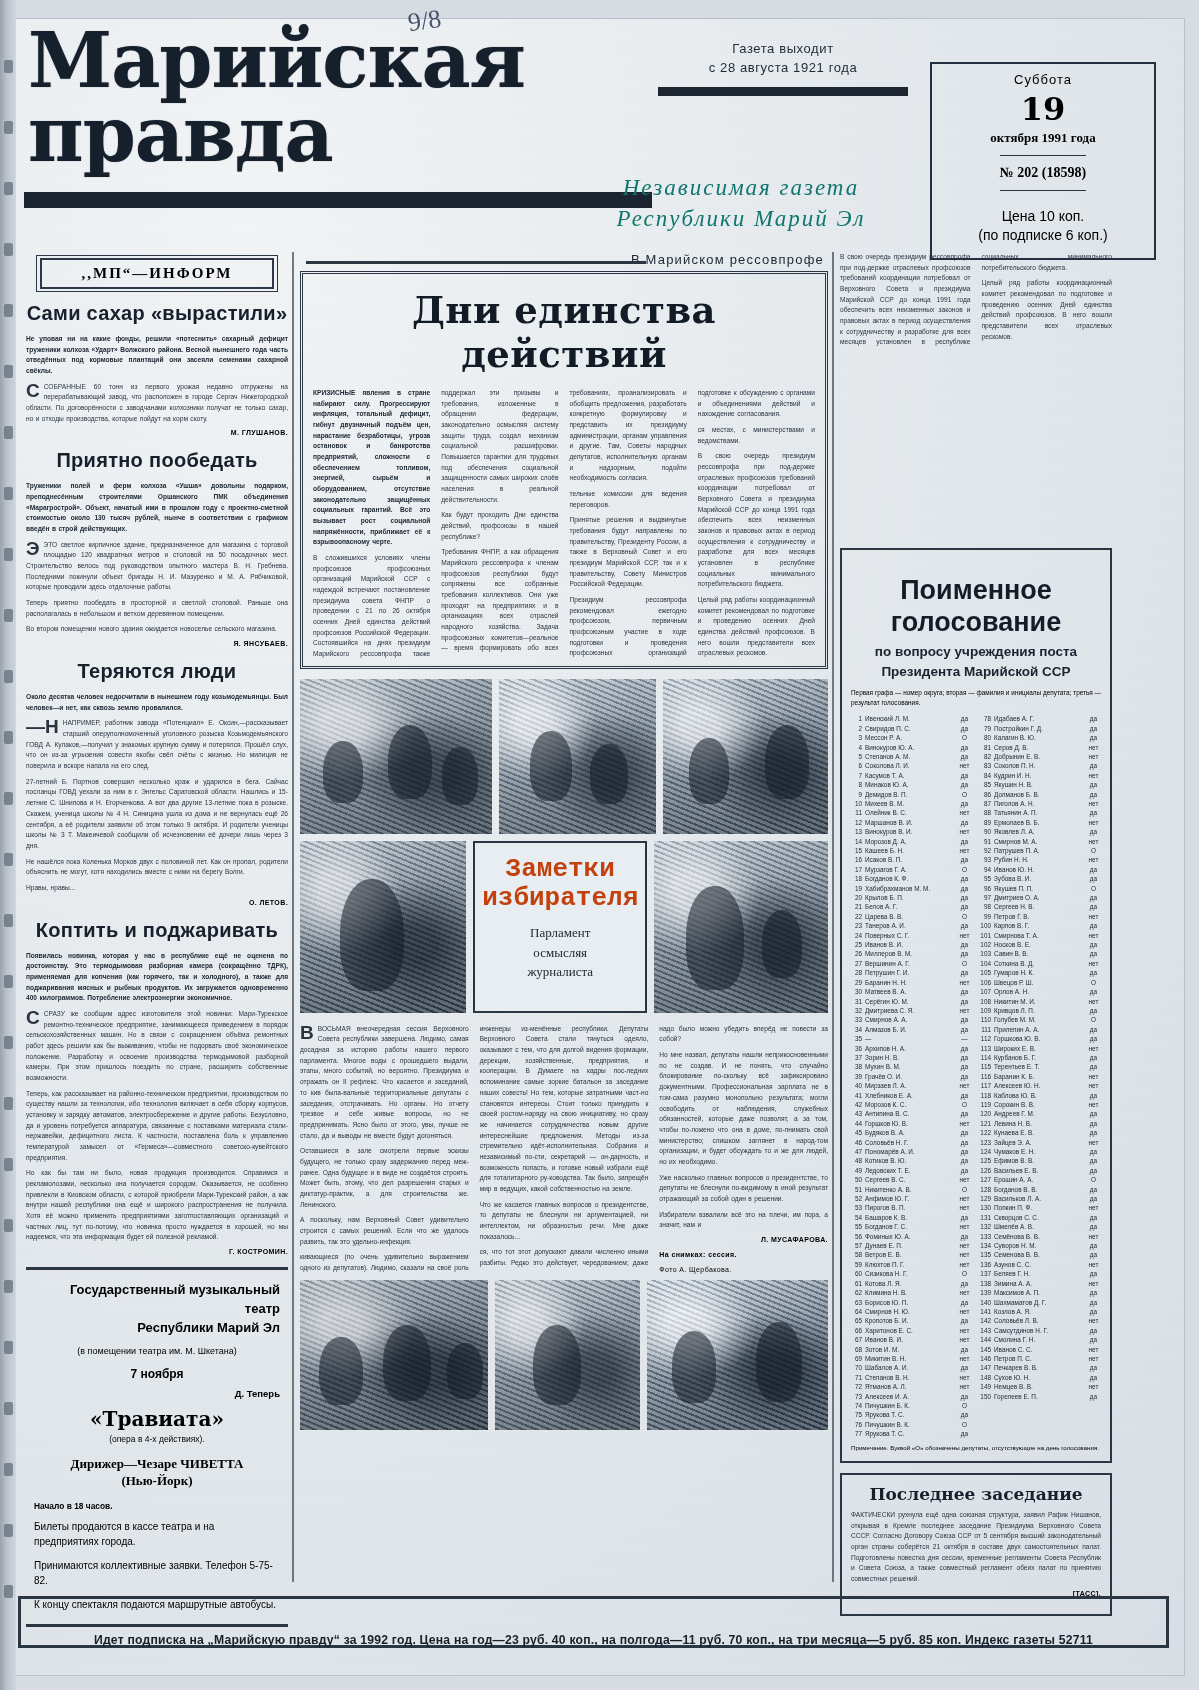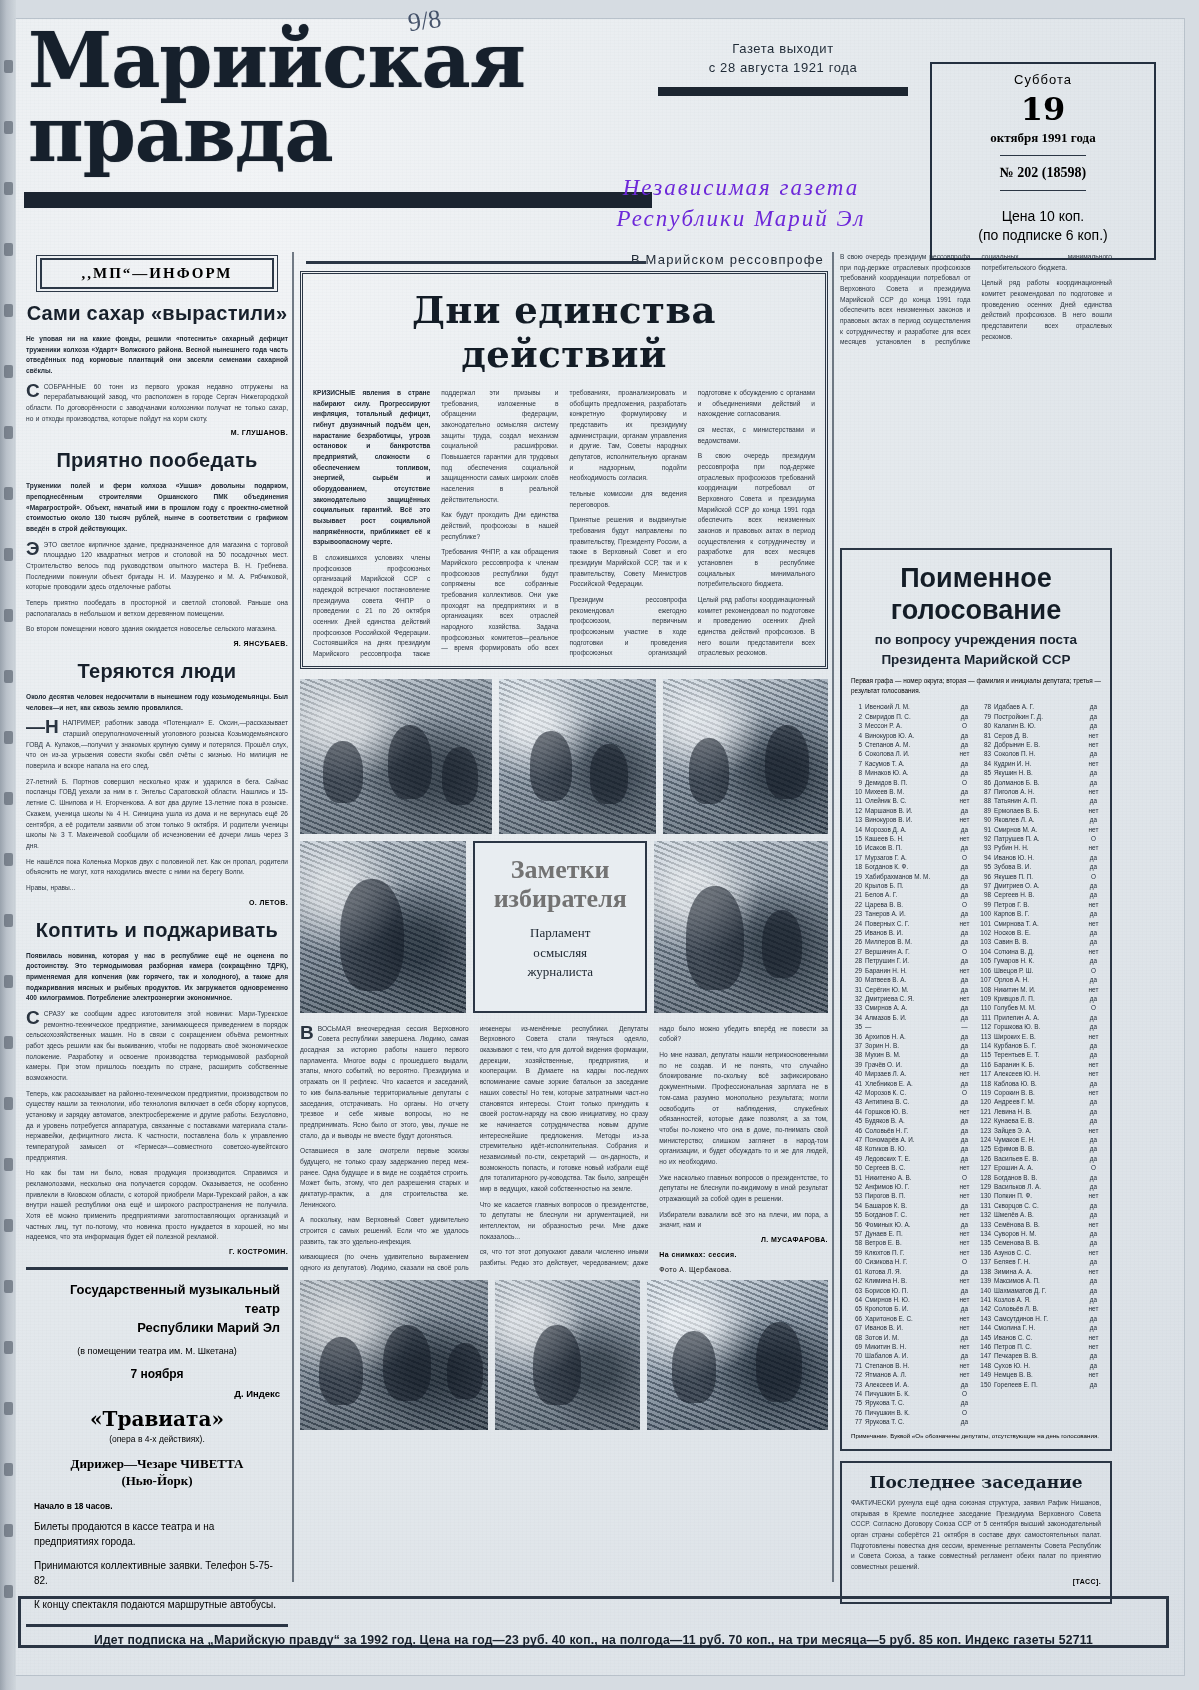--- a/index.html
+++ b/index.html
@@ -26,21 +26,21 @@
   .mh-title{position:absolute;left:10px;top:2px;width:620px;
       font-family:"DejaVu Serif", serif;font-weight:700;color:#16202c;
       font-size:76px;line-height:.98;letter-spacing:-1px;}
   .mh-title div{ text-shadow:0 0 1px rgba(20,28,38,.55); }
   .mh-rule{position:absolute;left:6px;top:170px;width:628px;height:16px;background:#1b2430;}
   .mh-mid{position:absolute;left:640px;top:18px;width:250px;text-align:center;}
   .mh-since{font-size:13px;letter-spacing:.6px;color:#1f2a36;line-height:1.45;}
   .mh-midrule{margin:9px 0 0 0;height:9px;background:#1d2631;}
   .mh-ind{position:absolute;left:548px;top:150px;width:350px;text-align:center;
       font-family:"Liberation Serif", serif;font-style:italic;font-size:23px;
-      letter-spacing:2px;line-height:1.35;color:#6d28d9;}
+      letter-spacing:2px;line-height:1.35;color:#0f766e;}
   .datebox{position:absolute;left:912px;top:40px;width:218px;height:190px;
       border:2px solid #243040;padding:2px;}
   .datebox:before{content:"";position:absolute;inset:-8px;border:6px solid #2a3444;
       background-image:repeating-linear-gradient(135deg,#2a3444 0 3px,#e9eef2 3px 6px);
       z-index:-1;}
   .db-in{height:100%;display:flex;flex-direction:column;align-items:center;justify-content:flex-start;
       padding-top:6px;}
   .db-dow{font-size:13px;letter-spacing:1px;}
   .db-day{font-family:"DejaVu Serif",serif;font-weight:700;font-size:32px;margin:3px 0 2px;}
   .db-mon{font-family:"Liberation Serif",serif;font-weight:700;font-size:13px;}
@@ -87,27 +87,27 @@
   .photo .ph{position:absolute;inset:0;
      background-image:
        radial-gradient(ellipse at 22% 30%, rgba(255,255,255,.55) 0 10%, rgba(255,255,255,0) 36%),
        radial-gradient(ellipse at 70% 60%, rgba(20,30,40,.55) 0 12%, rgba(20,30,40,0) 45%),
        repeating-linear-gradient(22deg, rgba(25,35,45,.30) 0 2px, rgba(235,240,245,.22) 2px 5px),
        linear-gradient(160deg,#c9d1d8 0%, #7b8794 45%, #3d4853 100%);
      mix-blend-mode:normal;}
   .photo .figs{position:absolute;inset:0;}
   .figs i{position:absolute;display:block;background:rgba(20,28,38,.55);border-radius:48% 48% 38% 38%;}
   .notes{border:2px solid #2b3645;padding:12px 6px;text-align:center;background:#e8edf1;}
-  .notes .n1{font-family:Liberation Serif, serif;font-weight:700;font-size:26px;line-height:1.12;color:#737373;}
+  .notes .n1{font-family:Liberation Mono, monospace;font-weight:700;font-size:26px;line-height:1.12;color:#c2410c;}
   .notes .n2{font-family:"Liberation Serif",serif;font-size:13px;line-height:1.5;margin-top:10px;color:#1c2630;}
 
   
   .vote{border:2px solid #2b3645;padding:8px 9px 9px;}
   .vote h3{font-family:"Liberation Sans",sans-serif;font-weight:700;text-align:center;
-      font-size:27px;line-height:1.1;margin:6px 0 6px;color:#141d27;}
+      font-size:27px;line-height:1.1;margin:18px 0 6px;color:#141d27;}
   .vote h4{font-family:"Liberation Sans",sans-serif;font-weight:700;text-align:center;
       font-size:13.5px;line-height:1.3;margin:0 0 8px;color:#1a2430;}
   .vnote{font-size:6.4px;line-height:1.55;text-align:justify;margin:0 0 6px;}
   .vlist{display:flex;gap:8px;}
   .vcol{flex:1;}
   .vrow{display:flex;font-size:6.4px;line-height:1.47;color:#222c38;}
   .vrow .n{width:11px;text-align:right;padding-right:3px;flex:none;}
   .vrow .nm{flex:1;overflow:hidden;white-space:nowrap;}
   .vrow .r{width:15px;text-align:center;flex:none;}
   .vfoot{font-size:6.2px;line-height:1.5;margin-top:4px;}
@@ -243,21 +243,21 @@
       <p class="bt"><span class="dropcap">С</span><span>СРАЗУ же сообщим адрес изготовителя этой новинки: Мари-Турекское ремонтно-техническое предприятие, занимающееся приведением в порядок сельскохозяйственных машин. Но в связи с сокращением объёма ремонтных работ здесь решили как бы выживанию, чтобы не подорвать своё экономическое положение. Разработку и освоение производства термодымовой разборной камеры. При этом пришлось поездить по стране, расширить собственные возможности.</span></p>
       <p class="bt">Теперь, как рассказывает на районно-техническом предприятии, производством по существу нашли за технологии, ибо технология включает в себя сборку корпусов, установку и зарядку автоматов, электросбережение и другие работы. Безусловно, да и уровень потребуется аппаратура, связанные с поставками материала стали-нержавейки, дефицитного листа. К частности, поставлена боль к управлению температурой замысел от «Гермеса»—совместного советско-кувейтского предприятия.</p>
       <p class="bt">Но как бы там ни было, новая продукция производится. Справимся и рекламолозами, несколько она получается сородом. Оказывается, не особенно привлекли в Киовском области, с которой приобрели Мари-Турекский район, а как внутри нашей республики она ещё и широкого распространения не получила. Хотя её можно применить предприятиями заготпоставляющих организаций и частных лиц, тут по-потому, что новинка просто нуждается в хорошей, но мы надеемся, что эта информация будет ей полезной рекламой.</p>
       <div class="byline">Г. КОСТРОМИН.</div>
 
       <div class="ad">
         <div class="t1">Государственный музыкальный театр</div>
         <div class="t1">Республики Марий Эл</div>
         <div class="t2">(в помещении театра им. М. Шкетана)</div>
         <div class="t3">7 ноября</div>
-        <div class="t4">Д. Индекс</div>
+        <div class="t4">Д. Теперь</div>
         <div class="t5">«Травиата»</div>
         <div class="t6">(опера в 4-х действиях).</div>
         <div class="t7">Дирижер—Чезаре ЧИВЕТТА</div>
         <div class="t7" style="margin-top:0">(Нью-Йорк)</div>
         <div class="t8">Начало в 18 часов.</div>
         <p class="small">Билеты продаются в кассе театра и на предприятиях города.</p>
         <p class="small">Принимаются коллективные заявки. Телефон 5-75-82.</p>
         <p class="small">К концу спектакля подаются маршрутные автобусы.</p>
       </div>
     </div>

